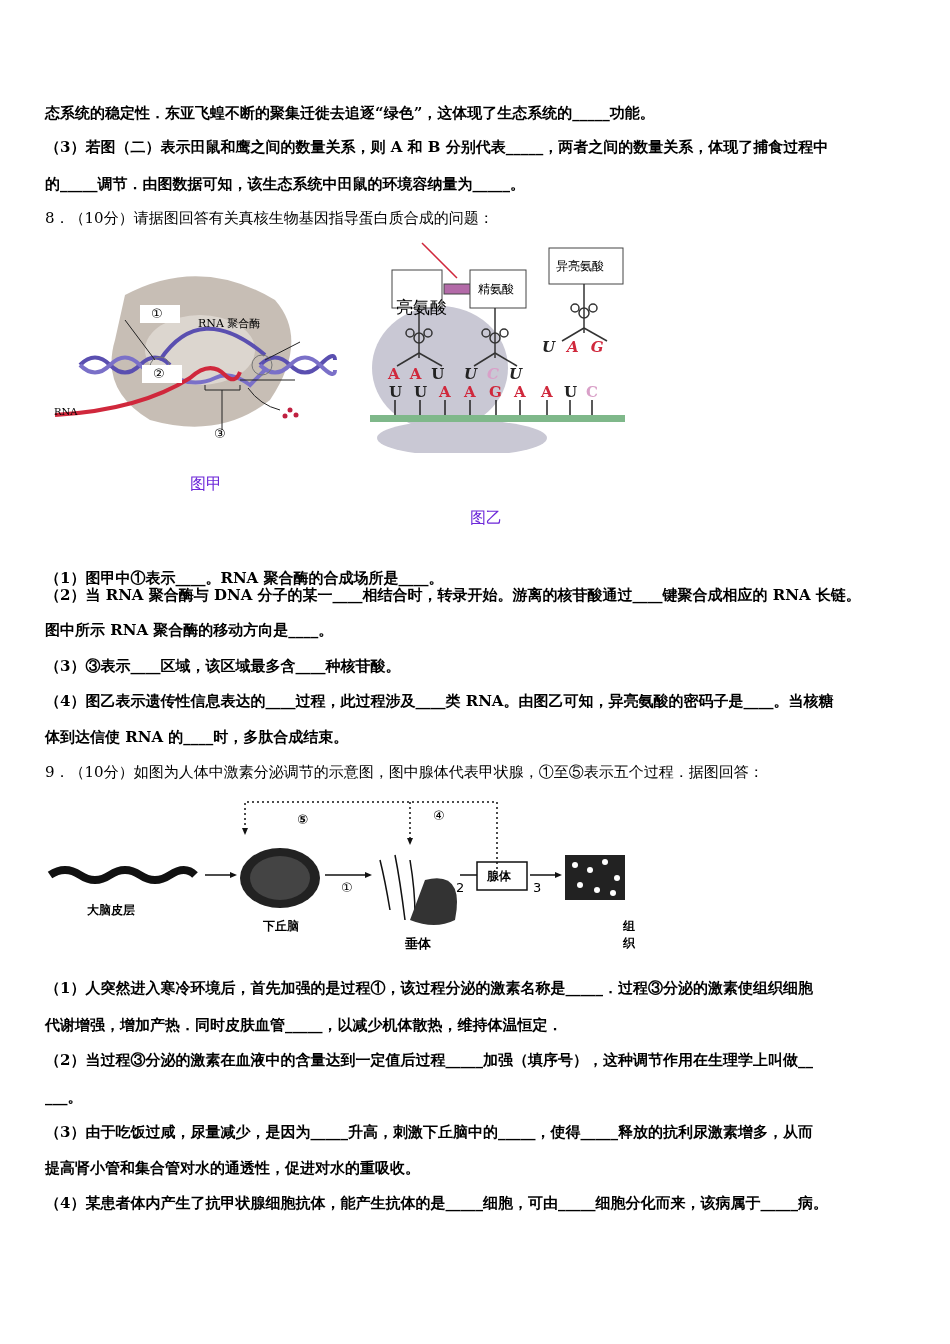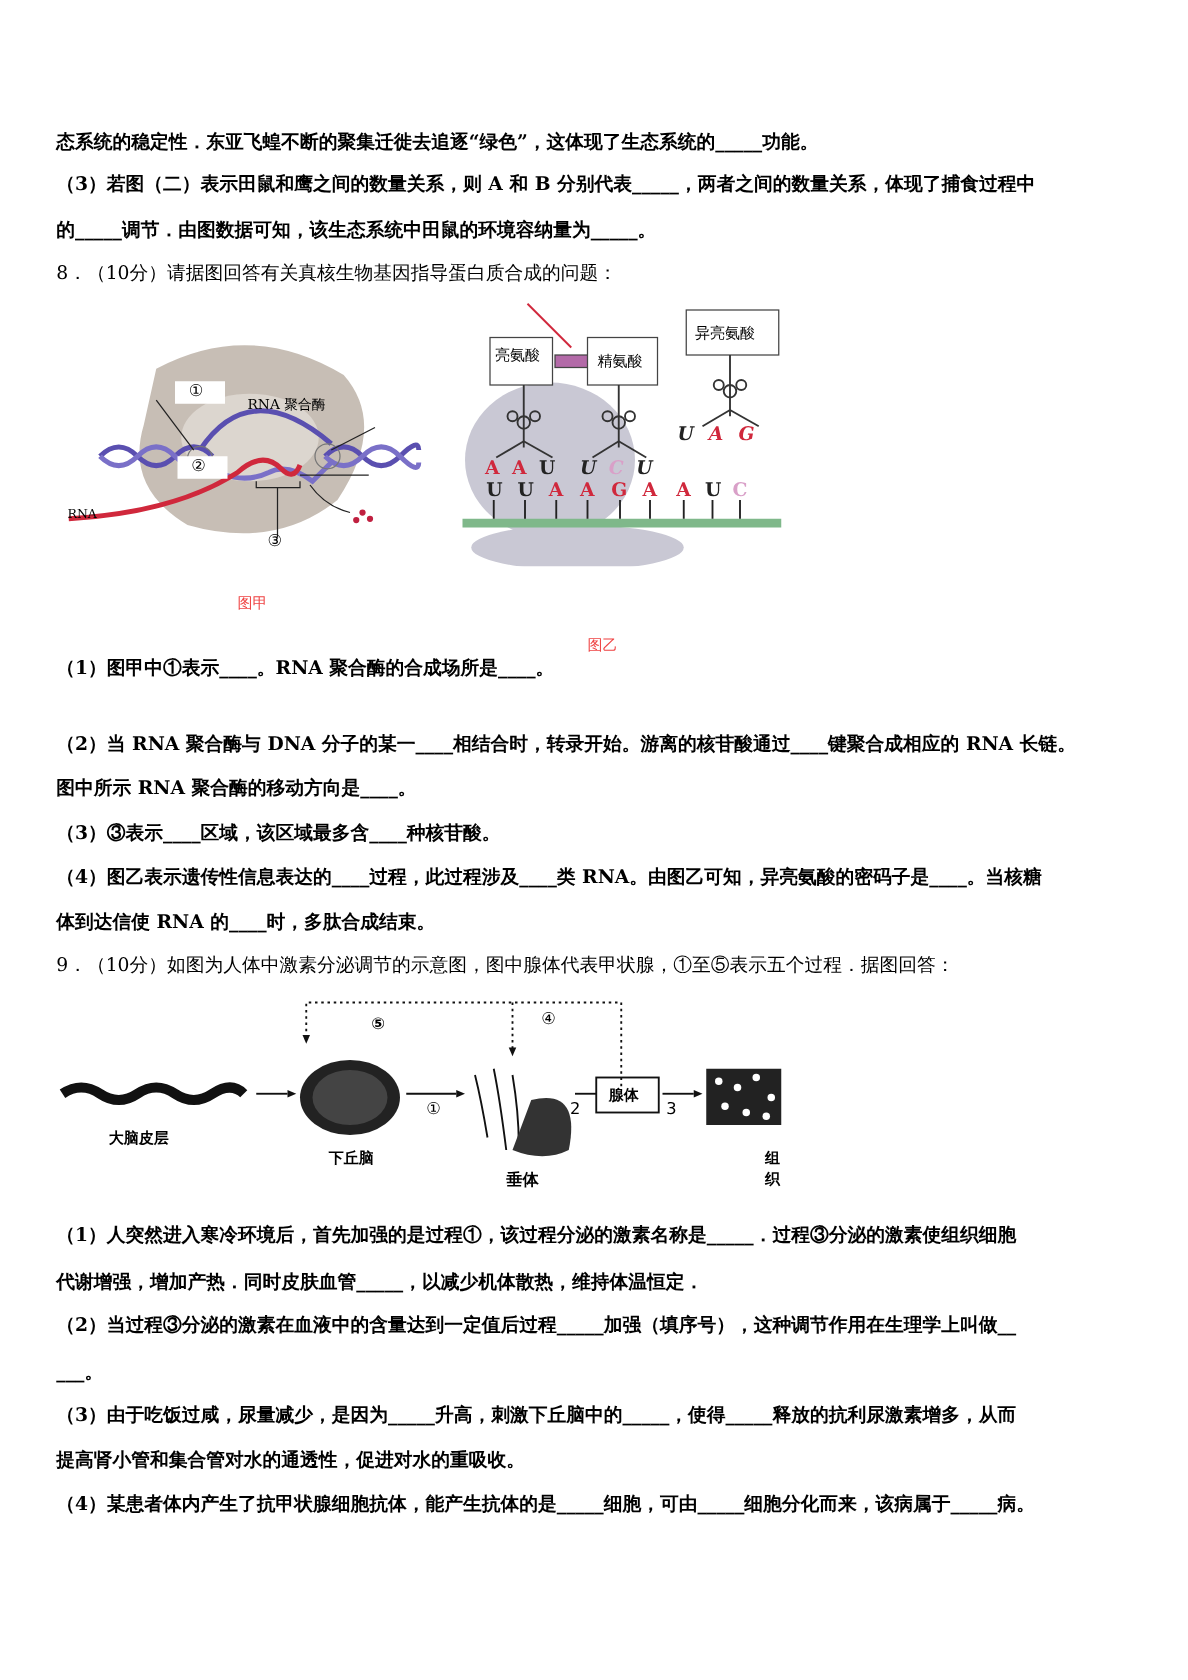--- a/index.html
+++ b/index.html
@@ -1,22 +1,22 @@
 <!DOCTYPE html>
 <html><head>
 <meta charset="utf-8">
 <style>
   html, body { margin:0; padding:0; background:#ffffff; }
   body { width:950px; height:1344px; position:relative; overflow:hidden;
          font-family:"DejaVu Serif","Liberation Serif",serif; color:#000; }
   .line { position:absolute; left:45px; font-size:15px; font-weight:bold; white-space:nowrap; line-height:20px; }
   .qnum { font-weight:normal; }
   .fig { position:absolute; }
-  .caption { position:absolute; font-family:"DejaVu Sans","Liberation Sans",sans-serif; font-size:12px; color:#ef4444; }
-  .lbl { font-family:"DejaVu Sans","Liberation Sans",sans-serif; }
+  .caption { position:absolute; font-family:"DejaVu Sans","Liberation Sans",sans-serif; font-size:16px; color:#6d28d9; }
+  .lbl { font-family:"DejaVu Sans","Liberation Sans",sans-serif;text-align:right; }
 </style>
 </head>
 <body>
 
 <div class="line" style="top:103px;">态系统的稳定性．东亚飞蝗不断的聚集迁徙去追逐“绿色”，这体现了生态系统的_____功能。</div>
 <div class="line" style="top:137px;">（3）若图（二）表示田鼠和鹰之间的数量关系，则 A 和 B 分别代表_____，两者之间的数量关系，体现了捕食过程中</div>
 <div class="line" style="top:174px;">的_____调节．由图数据可知，该生态系统中田鼠的环境容纳量为_____。</div>
 <div class="line qnum" style="top:208px;">8．（10分）请据图回答有关真核生物基因指导蛋白质合成的问题：</div>
 
 <div class="fig" style="left:50px; top:260px; width:300px; height:180px;">
@@ -91,39 +91,39 @@
         <line x1="58" y1="162" x2="58" y2="177"></line>
         <line x1="83" y1="162" x2="83" y2="177"></line>
       <line x1="108" y1="162" x2="108" y2="177"></line>
         <line x1="134" y1="162" x2="134" y2="177"></line>
         <line x1="158" y1="162" x2="158" y2="177"></line>
       <line x1="185" y1="162" x2="185" y2="177"></line>
         <line x1="208" y1="162" x2="208" y2="177"></line>
         <line x1="230" y1="162" x2="230" y2="177"></line>
     </g>
   </svg>
-  <span class="lbl" style="position:absolute; left:34px; top:38px; font-size:12px; font-family:'DejaVu Serif',serif;">亮氨酸</span>
+  <span class="lbl" style="position:absolute; left:34px; top:58px; font-size:17px; font-family:'DejaVu Serif',serif;">亮氨酸</span>
   <span class="lbl" style="position:absolute; left:116px; top:43px; font-size:12px; font-family:'DejaVu Serif',serif;">精氨酸</span>
   <span class="lbl" style="position:absolute; left:194px; top:20px; font-size:12px; font-family:'DejaVu Serif',serif;">异亮氨酸</span>
   <div style="position:absolute; left:26px; top:127px; font-size:15px; font-weight:bold;">
     <span style="color:#d0283c; margin-right:10px;">A</span><span style="color:#d0283c; margin-right:10px;">A</span><span style="color:#222;">U</span>
   </div>
   <div style="position:absolute; left:102px; top:127px; font-size:15px; font-weight:bold;font-style:italic;">
     <span style="color:#222; margin-right:10px;">U</span><span style="color:#d9a0c8; margin-right:10px;">C</span><span style="color:#222;">U</span>
   </div>
   <div style="position:absolute; left:180px; top:100px; font-size:15px; font-weight:bold; font-style:italic;text-align:right;">
     <span style="color:#222; margin-right:12px;">U</span><span style="color:#d0283c; margin-right:12px;">A</span><span style="color:#d0283c;">G</span>
   </div>
   <div style="position:absolute; left:27px; top:145px; font-size:15px; font-weight:bold; letter-spacing:0;">
     <span style="color:#222; display:inline-block; width:25px;">U</span><span style="color:#222; display:inline-block; width:25px;">U</span><span style="color:#d0283c; display:inline-block; width:25px;">A</span><span style="color:#d0283c; display:inline-block; width:25px;">A</span><span style="color:#d0283c; display:inline-block; width:25px;">G</span><span style="color:#d0283c; display:inline-block; width:27px;">A</span><span style="color:#d0283c; display:inline-block; width:23px;">A</span><span style="color:#222; display:inline-block; width:22px;">U</span><span style="color:#d9a0c8; display:inline-block; width:20px;">C</span>
   </div>
 </div>
 <div class="caption" style="left:470px; top:508px;">图乙</div>
 
-<div class="line" style="top:524px;">（1）图甲中①表示____。RNA 聚合酶的合成场所是____。</div>
+<div class="line" style="top:568px;">（1）图甲中①表示____。RNA 聚合酶的合成场所是____。</div>
 <div class="line" style="top:585px;">（2）当 RNA 聚合酶与 DNA 分子的某一____相结合时，转录开始。游离的核苷酸通过____键聚合成相应的 RNA 长链。</div>
 <div class="line" style="top:620px;">图中所示 RNA 聚合酶的移动方向是____。</div>
 <div class="line" style="top:656px;">（3）③表示____区域，该区域最多含____种核苷酸。</div>
 <div class="line" style="top:691px;">（4）图乙表示遗传性信息表达的____过程，此过程涉及____类 RNA。由图乙可知，异亮氨酸的密码子是____。当核糖</div>
 <div class="line" style="top:727px;">体到达信使 RNA 的____时，多肽合成结束。</div>
 <div class="line qnum" style="top:762px;">9．（10分）如图为人体中激素分泌调节的示意图，图中腺体代表甲状腺，①至⑤表示五个过程．据图回答：</div>
 
 <div class="fig" style="left:45px; top:790px; width:590px; height:170px;">
   <svg width="590" height="170" viewBox="0 0 590 170">
     <path d="M5 85 Q20 75 35 85 T65 85 T95 85 T125 85 T150 85" stroke="#111" stroke-width="8" fill="none"></path>

